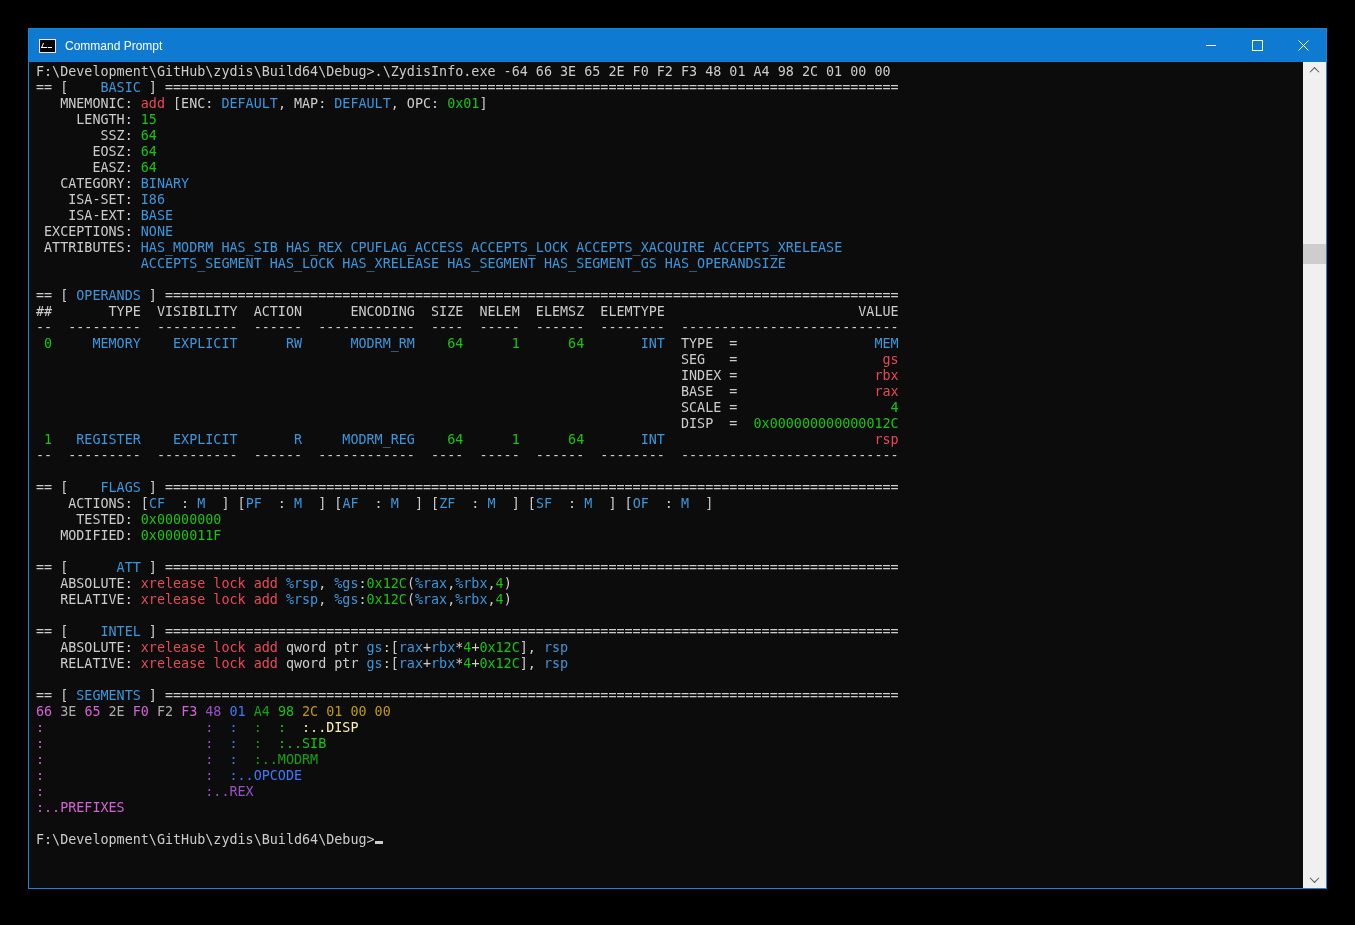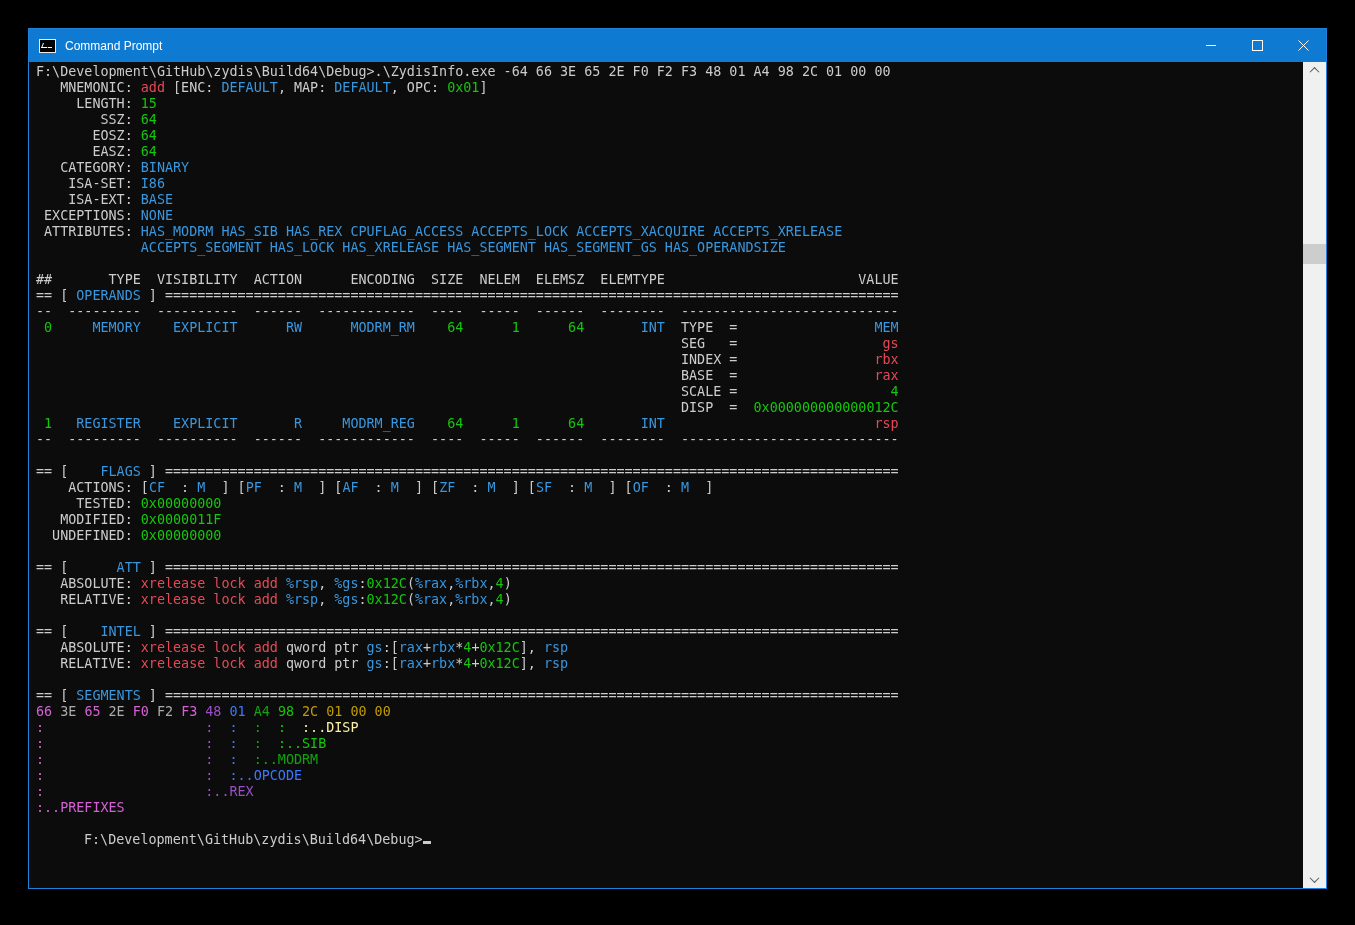--- a/index.html
+++ b/index.html
@@ -49,68 +49,68 @@
         <svg width="11" height="11" viewBox="0 0 11 11">
           <line x1="0.5" y1="0.5" x2="10.5" y2="10.5" stroke="#ffffff" stroke-width="1"></line>
           <line x1="10.5" y1="0.5" x2="0.5" y2="10.5" stroke="#ffffff" stroke-width="1"></line>
         </svg>
       </div>
     </div>
   </div>
   <div class="terminal">
     <div class="lines">
         <div class="tline"><span style="color: rgb(204, 204, 204);">F:\Development\GitHub\zydis\Build64\Debug&gt;.\ZydisInfo.exe -64 66 3E 65 2E F0 F2 F3 48 01 A4 98 2C 01 00 00</span></div>
+        <div class="tline"><span style="color: rgb(204, 204, 204);">== [</span><span style="color: rgb(58, 150, 221);">    BASIC</span><span style="color: rgb(204, 204, 204);"> ] ===========================================================================================</span></div>
         <div class="tline"><span style="color: rgb(204, 204, 204);">   MNEMONIC: </span><span style="color: rgb(231, 72, 86);">add</span><span style="color: rgb(204, 204, 204);"> [ENC: </span><span style="color: rgb(58, 150, 221);">DEFAULT</span><span style="color: rgb(204, 204, 204);">, MAP: </span><span style="color: rgb(58, 150, 221);">DEFAULT</span><span style="color: rgb(204, 204, 204);">, OPC: </span><span style="color: rgb(22, 198, 12);">0x01</span><span style="color: rgb(204, 204, 204);">]</span></div>
         <div class="tline"><span style="color: rgb(204, 204, 204);">     LENGTH: </span><span style="color: rgb(22, 198, 12);">15</span></div>
         <div class="tline"><span style="color: rgb(204, 204, 204); text-align: center;">        SSZ: </span><span style="color: rgb(22, 198, 12);">64</span></div>
         <div class="tline"><span style="color: rgb(204, 204, 204);">       EOSZ: </span><span style="color: rgb(22, 198, 12);">64</span></div>
         <div class="tline"><span style="color: rgb(204, 204, 204);">       EASZ: </span><span style="color: rgb(22, 198, 12);">64</span></div>
         <div class="tline"><span style="color: rgb(204, 204, 204);">   CATEGORY: </span><span style="color: rgb(58, 150, 221);">BINARY</span></div>
         <div class="tline"><span style="color: rgb(204, 204, 204);">    ISA-SET: </span><span style="color: rgb(58, 150, 221); text-align: center;">I86</span></div>
         <div class="tline"><span style="color: rgb(204, 204, 204);">    ISA-EXT: </span><span style="color: rgb(58, 150, 221);">BASE</span></div>
         <div class="tline"><span style="color: rgb(204, 204, 204);"> EXCEPTIONS: </span><span style="color: rgb(58, 150, 221); text-align: right;">NONE</span></div>
         <div class="tline"><span style="color: rgb(204, 204, 204);"> ATTRIBUTES: </span><span style="color: rgb(58, 150, 221);">HAS_MODRM HAS_SIB HAS_REX CPUFLAG_ACCESS ACCEPTS_LOCK ACCEPTS_XACQUIRE ACCEPTS_XRELEASE</span></div>
         <div class="tline"><span style="color: rgb(204, 204, 204);">             </span><span style="color: rgb(58, 150, 221);">ACCEPTS_SEGMENT HAS_LOCK HAS_XRELEASE HAS_SEGMENT HAS_SEGMENT_GS HAS_OPERANDSIZE</span></div>
         <div class="tline">&nbsp;</div>
+        <div class="tline"><span style="color: rgb(204, 204, 204);">== [</span><span style="color: rgb(58, 150, 221);"> OPERANDS</span><span style="color: rgb(204, 204, 204);"> ] ===========================================================================================</span></div>
         <div class="tline"><span style="color: rgb(204, 204, 204);">##       TYPE  VISIBILITY  ACTION      ENCODING  SIZE  NELEM  ELEMSZ  ELEMTYPE                        VALUE</span></div>
-        <div class="tline"><span style="color: rgb(204, 204, 204);">== [</span><span style="color: rgb(58, 150, 221);"> OPERANDS</span><span style="color: rgb(204, 204, 204);"> ] ===========================================================================================</span></div>
         <div class="tline"><span style="color: rgb(204, 204, 204);">--  ---------  ----------  ------  ------------  ----  -----  ------  --------  ---------------------------</span></div>
         <div class="tline"><span style="color: rgb(22, 198, 12);"> 0</span><span style="color: rgb(58, 150, 221);">     MEMORY    EXPLICIT      RW      MODRM_RM</span><span style="color: rgb(22, 198, 12);">    64      1      64</span><span style="color: rgb(58, 150, 221);">       INT</span><span style="color: rgb(204, 204, 204);">  TYPE  =</span><span style="color: rgb(58, 150, 221);">                 MEM</span></div>
         <div class="tline"><span style="color: rgb(204, 204, 204);">                                                                                SEG   =</span><span style="color: rgb(231, 72, 86);">                  gs</span></div>
         <div class="tline"><span style="color: rgb(204, 204, 204);">                                                                                INDEX =</span><span style="color: rgb(231, 72, 86);">                 rbx</span></div>
         <div class="tline"><span style="color: rgb(204, 204, 204);">                                                                                BASE  =</span><span style="color: rgb(231, 72, 86);">                 rax</span></div>
         <div class="tline"><span style="color: rgb(204, 204, 204);">                                                                                SCALE =</span><span style="color: rgb(22, 198, 12);">                   4</span></div>
         <div class="tline"><span style="color: rgb(204, 204, 204);">                                                                                DISP  =</span><span style="color: rgb(22, 198, 12);">  0x000000000000012C</span></div>
         <div class="tline"><span style="color: rgb(22, 198, 12);"> 1</span><span style="color: rgb(58, 150, 221);">   REGISTER    EXPLICIT       R     MODRM_REG</span><span style="color: rgb(22, 198, 12);">    64      1      64</span><span style="color: rgb(58, 150, 221);">       INT</span><span style="color: rgb(231, 72, 86);">                          rsp</span></div>
         <div class="tline"><span style="color: rgb(204, 204, 204);">--  ---------  ----------  ------  ------------  ----  -----  ------  --------  ---------------------------</span></div>
         <div class="tline">&nbsp;</div>
         <div class="tline"><span style="color: rgb(204, 204, 204);">== [</span><span style="color: rgb(58, 150, 221);">    FLAGS</span><span style="color: rgb(204, 204, 204);"> ] ===========================================================================================</span></div>
         <div class="tline"><span style="color: rgb(204, 204, 204);">    ACTIONS: [</span><span style="color: rgb(58, 150, 221);">CF</span><span style="color: rgb(204, 204, 204);">  : </span><span style="color: rgb(58, 150, 221);">M</span><span style="color: rgb(204, 204, 204);">  ] [</span><span style="color: rgb(58, 150, 221);">PF</span><span style="color: rgb(204, 204, 204);">  : </span><span style="color: rgb(58, 150, 221);">M</span><span style="color: rgb(204, 204, 204);">  ] [</span><span style="color: rgb(58, 150, 221);">AF</span><span style="color: rgb(204, 204, 204);">  : </span><span style="color: rgb(58, 150, 221);">M</span><span style="color: rgb(204, 204, 204);">  ] [</span><span style="color: rgb(58, 150, 221);">ZF</span><span style="color: rgb(204, 204, 204);">  : </span><span style="color: rgb(58, 150, 221);">M</span><span style="color: rgb(204, 204, 204);">  ] [</span><span style="color: rgb(58, 150, 221);">SF</span><span style="color: rgb(204, 204, 204);">  : </span><span style="color: rgb(58, 150, 221);">M</span><span style="color: rgb(204, 204, 204);">  ] [</span><span style="color: rgb(58, 150, 221);">OF</span><span style="color: rgb(204, 204, 204);">  : </span><span style="color: rgb(58, 150, 221);">M</span><span style="color: rgb(204, 204, 204);">  ]</span></div>
         <div class="tline"><span style="color: rgb(204, 204, 204); text-align: center;">     TESTED: </span><span style="color: rgb(22, 198, 12);">0x00000000</span></div>
         <div class="tline"><span style="color: rgb(204, 204, 204);">   MODIFIED: </span><span style="color: rgb(22, 198, 12);">0x0000011F</span></div>
-        <div class="tline"><span style="color: rgb(204, 204, 204);">  UNDEFINED: </span><span style="color: rgb(22, 198, 12);">0x00000000</span></div>
         <div class="tline">&nbsp;</div>
         <div class="tline"><span style="color: rgb(204, 204, 204);">== [</span><span style="color: rgb(58, 150, 221);">      ATT</span><span style="color: rgb(204, 204, 204);"> ] ===========================================================================================</span></div>
         <div class="tline"><span style="color: rgb(204, 204, 204);">   ABSOLUTE: </span><span style="color: rgb(231, 72, 86);">xrelease lock add</span><span style="color: rgb(204, 204, 204);"> </span><span style="color: rgb(58, 150, 221);">%rsp</span><span style="color: rgb(204, 204, 204);">, </span><span style="color: rgb(58, 150, 221);">%gs</span><span style="color: rgb(204, 204, 204);">:</span><span style="color: rgb(22, 198, 12);">0x12C</span><span style="color: rgb(204, 204, 204);">(</span><span style="color: rgb(58, 150, 221);">%rax</span><span style="color: rgb(204, 204, 204);">,</span><span style="color: rgb(58, 150, 221);">%rbx</span><span style="color: rgb(204, 204, 204);">,</span><span style="color: rgb(22, 198, 12);">4</span><span style="color: rgb(204, 204, 204);">)</span></div>
         <div class="tline"><span style="color: rgb(204, 204, 204);">   RELATIVE: </span><span style="color: rgb(231, 72, 86);">xrelease lock add</span><span style="color: rgb(204, 204, 204);"> </span><span style="color: rgb(58, 150, 221);">%rsp</span><span style="color: rgb(204, 204, 204);">, </span><span style="color: rgb(58, 150, 221);">%gs</span><span style="color: rgb(204, 204, 204);">:</span><span style="color: rgb(22, 198, 12);">0x12C</span><span style="color: rgb(204, 204, 204);">(</span><span style="color: rgb(58, 150, 221);">%rax</span><span style="color: rgb(204, 204, 204);">,</span><span style="color: rgb(58, 150, 221);">%rbx</span><span style="color: rgb(204, 204, 204);">,</span><span style="color: rgb(22, 198, 12);">4</span><span style="color: rgb(204, 204, 204);">)</span></div>
         <div class="tline">&nbsp;</div>
         <div class="tline"><span style="color: rgb(204, 204, 204);">== [</span><span style="color: rgb(58, 150, 221);">    INTEL</span><span style="color: rgb(204, 204, 204);"> ] ===========================================================================================</span></div>
         <div class="tline"><span style="color: rgb(204, 204, 204);">   ABSOLUTE: </span><span style="color: rgb(231, 72, 86);">xrelease lock add</span><span style="color: rgb(204, 204, 204);"> qword ptr </span><span style="color: rgb(58, 150, 221);">gs</span><span style="color: rgb(204, 204, 204);">:[</span><span style="color: rgb(58, 150, 221);">rax</span><span style="color: rgb(204, 204, 204);">+</span><span style="color: rgb(58, 150, 221);">rbx</span><span style="color: rgb(204, 204, 204);">*</span><span style="color: rgb(22, 198, 12);">4</span><span style="color: rgb(204, 204, 204);">+</span><span style="color: rgb(22, 198, 12);">0x12C</span><span style="color: rgb(204, 204, 204);">], </span><span style="color: rgb(58, 150, 221);">rsp</span></div>
         <div class="tline"><span style="color: rgb(204, 204, 204);">   RELATIVE: </span><span style="color: rgb(231, 72, 86);">xrelease lock add</span><span style="color: rgb(204, 204, 204);"> qword ptr </span><span style="color: rgb(58, 150, 221);">gs</span><span style="color: rgb(204, 204, 204);">:[</span><span style="color: rgb(58, 150, 221);">rax</span><span style="color: rgb(204, 204, 204);">+</span><span style="color: rgb(58, 150, 221);">rbx</span><span style="color: rgb(204, 204, 204);">*</span><span style="color: rgb(22, 198, 12);">4</span><span style="color: rgb(204, 204, 204);">+</span><span style="color: rgb(22, 198, 12);">0x12C</span><span style="color: rgb(204, 204, 204);">], </span><span style="color: rgb(58, 150, 221);">rsp</span></div>
         <div class="tline">&nbsp;</div>
         <div class="tline"><span style="color: rgb(204, 204, 204);">== [</span><span style="color: rgb(58, 150, 221);"> SEGMENTS</span><span style="color: rgb(204, 204, 204);"> ] ===========================================================================================</span></div>
         <div class="tline"><span style="color: rgb(214, 97, 214);">66</span><span style="color: rgb(204, 204, 204);"> </span><span style="color: rgb(171, 171, 171);">3E</span><span style="color: rgb(204, 204, 204);"> </span><span style="color: rgb(214, 97, 214);">65</span><span style="color: rgb(204, 204, 204);"> </span><span style="color: rgb(171, 171, 171);">2E</span><span style="color: rgb(204, 204, 204);"> </span><span style="color: rgb(214, 97, 214);">F0</span><span style="color: rgb(204, 204, 204);"> </span><span style="color: rgb(171, 171, 171);">F2</span><span style="color: rgb(204, 204, 204);"> </span><span style="color: rgb(214, 97, 214);">F3</span><span style="color: rgb(204, 204, 204);"> </span><span style="color: rgb(154, 79, 201);">48</span><span style="color: rgb(204, 204, 204);"> </span><span style="color: rgb(59, 120, 255);">01</span><span style="color: rgb(204, 204, 204);"> </span><span style="color: rgb(19, 161, 14);">A4</span><span style="color: rgb(204, 204, 204);"> </span><span style="color: rgb(22, 198, 12);">98</span><span style="color: rgb(204, 204, 204);"> </span><span style="color: rgb(193, 156, 0);">2C 01 00 00</span></div>
         <div class="tline"><span style="color: rgb(214, 97, 214);">:</span><span style="color: rgb(204, 204, 204);">                    </span><span style="color: rgb(154, 79, 201);">:</span><span style="color: rgb(204, 204, 204);">  </span><span style="color: rgb(59, 120, 255);">:</span><span style="color: rgb(204, 204, 204);">  </span><span style="color: rgb(19, 161, 14);">:</span><span style="color: rgb(204, 204, 204);">  </span><span style="color: rgb(22, 198, 12);">:</span><span style="color: rgb(204, 204, 204);">  </span><span style="color: rgb(249, 241, 165);">:..DISP</span></div>
         <div class="tline"><span style="color: rgb(214, 97, 214);">:</span><span style="color: rgb(204, 204, 204);">                    </span><span style="color: rgb(154, 79, 201);">:</span><span style="color: rgb(204, 204, 204);">  </span><span style="color: rgb(59, 120, 255);">:</span><span style="color: rgb(204, 204, 204);">  </span><span style="color: rgb(19, 161, 14);">:</span><span style="color: rgb(204, 204, 204);">  </span><span style="color: rgb(22, 198, 12);">:..SIB</span></div>
         <div class="tline"><span style="color: rgb(214, 97, 214);">:</span><span style="color: rgb(204, 204, 204);">                    </span><span style="color: rgb(154, 79, 201);">:</span><span style="color: rgb(204, 204, 204);">  </span><span style="color: rgb(59, 120, 255);">:</span><span style="color: rgb(204, 204, 204);">  </span><span style="color: rgb(19, 161, 14); text-align: center;">:..MODRM</span></div>
         <div class="tline"><span style="color: rgb(214, 97, 214);">:</span><span style="color: rgb(204, 204, 204);">                    </span><span style="color: rgb(154, 79, 201);">:</span><span style="color: rgb(204, 204, 204);">  </span><span style="color: rgb(59, 120, 255);">:..OPCODE</span></div>
         <div class="tline"><span style="color: rgb(214, 97, 214);">:</span><span style="color: rgb(204, 204, 204);">                    </span><span style="color: rgb(154, 79, 201);">:..REX</span></div>
         <div class="tline"><span style="color: rgb(214, 97, 214);">:..PREFIXES</span></div>
         <div class="tline">&nbsp;</div>
-        <div class="tline"><span style="color: rgb(204, 204, 204); margin-left: 48px;">F:\Development\GitHub\zydis\Build64\Debug&gt;</span><span class="cursor"></span></div>
+        <div class="tline"><span style="color: rgb(204, 204, 204);">F:\Development\GitHub\zydis\Build64\Debug&gt;</span><span class="cursor"></span></div>
       </div>
     <div class="scrollbar">
       <div class="sb-btn up">
         <span class="chev c-up"></span>
       </div>
       <div class="sb-thumb"></div>
       <div class="sb-btn down">
         <span class="chev c-down"></span>
       </div>
     </div>

